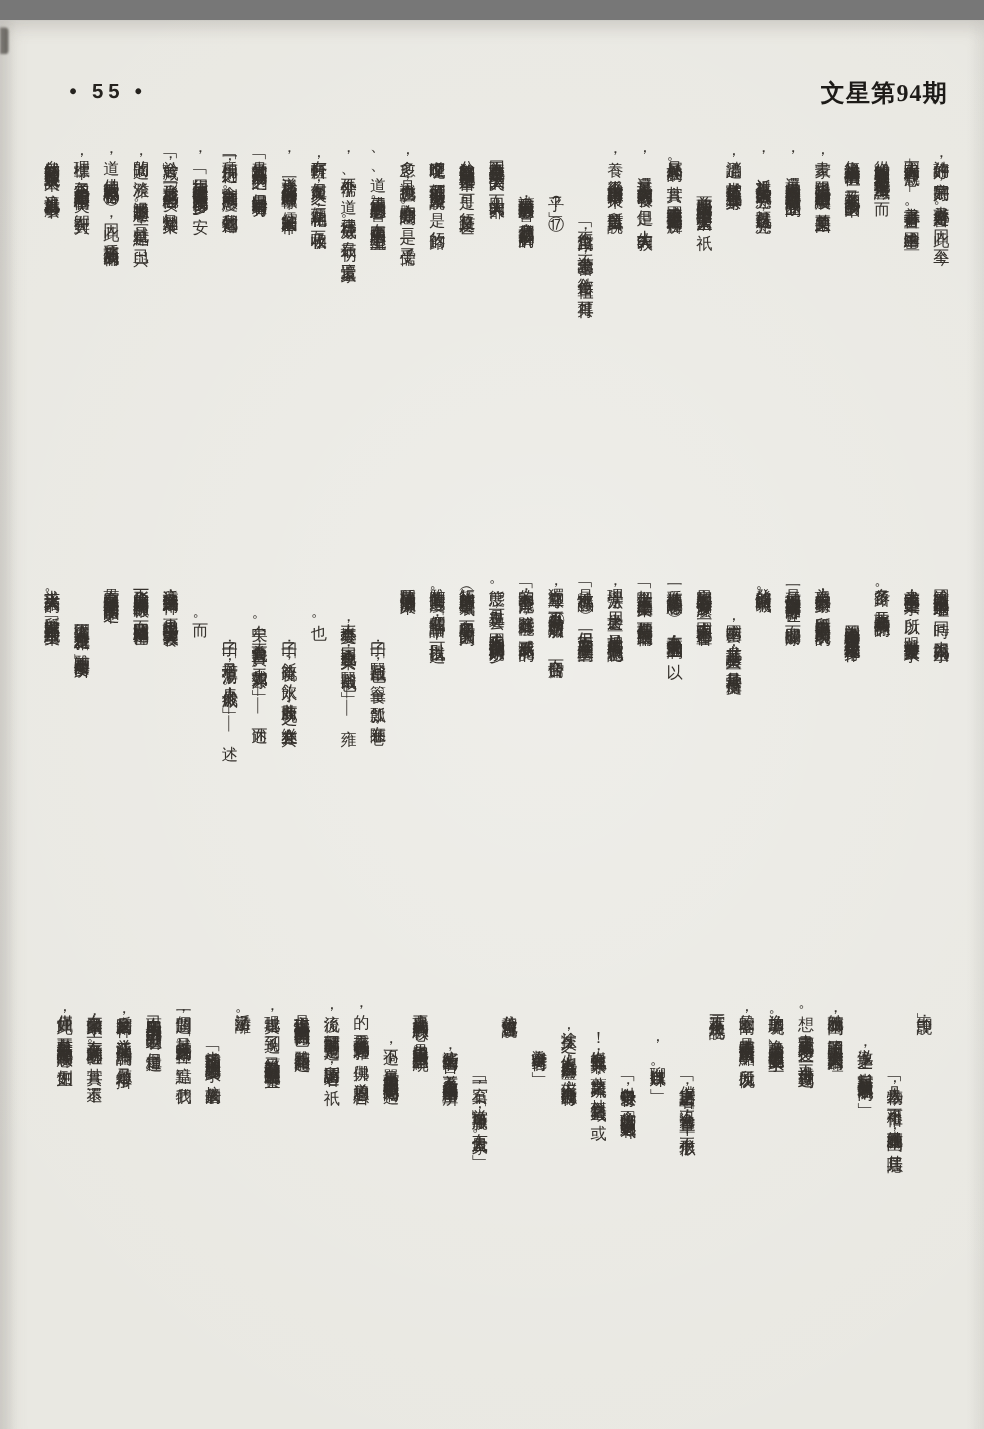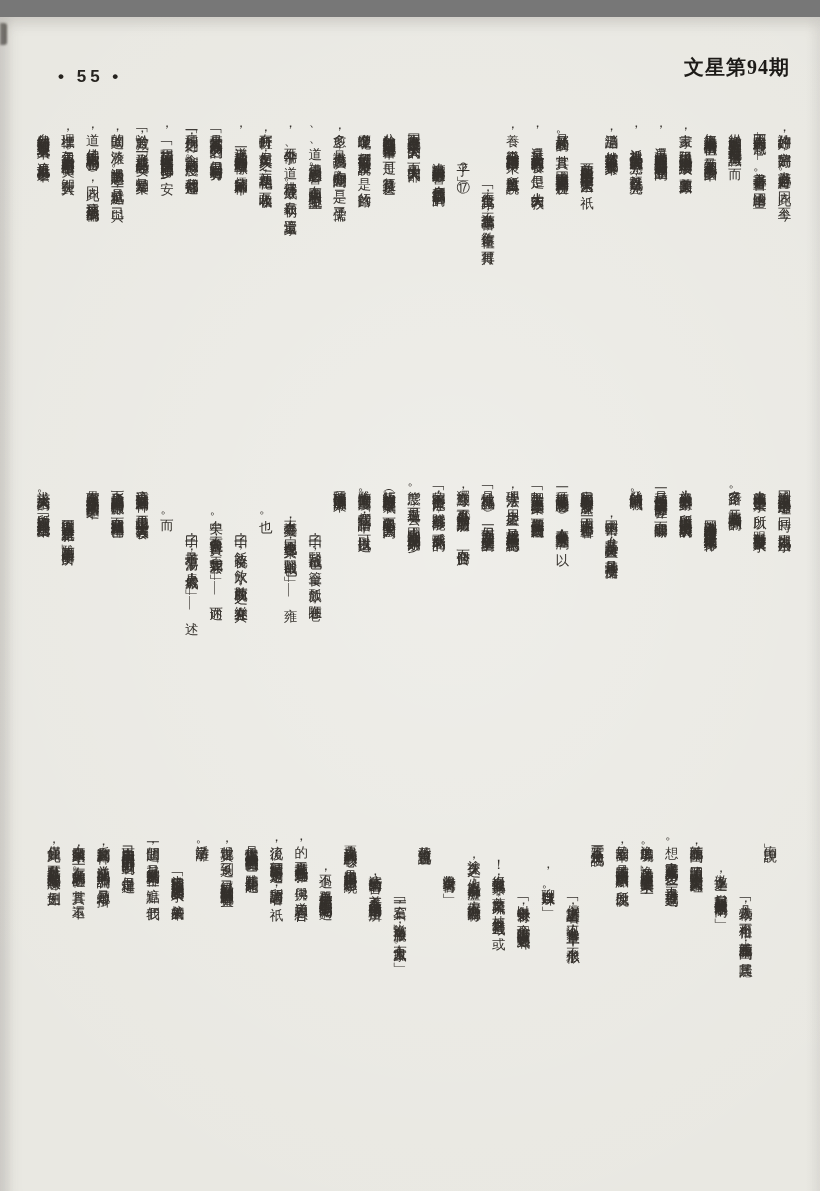--- a/index.html
+++ b/index.html
@@ -21,21 +21,21 @@
   .corner-mark{
     position:absolute;left:0;top:6px;width:7px;height:22px;
     background:#4a4742;border-radius:0 3px 3px 0;filter:blur(1px);opacity:.8;
   }
   .page-number{
     position:absolute;left:58px;top:50px;
     font-family:"Liberation Sans","DejaVu Sans",sans-serif;
     font-size:17px;letter-spacing:4px;color:#26231f;font-weight:bold;
   }
   .journal-title{
-    position:absolute;right:30px;top:37px;
+    position:absolute;right:30px;top:47px;
     font-size:20px;font-weight:bold;color:#1d1b18;letter-spacing:1px;
   }
   .band{
     position:absolute;
     writing-mode:vertical-rl;
     text-orientation:mixed;
     font-size:13.5px;
     line-height:24.7px;      
     letter-spacing:1px;      
     color:#35312c;

